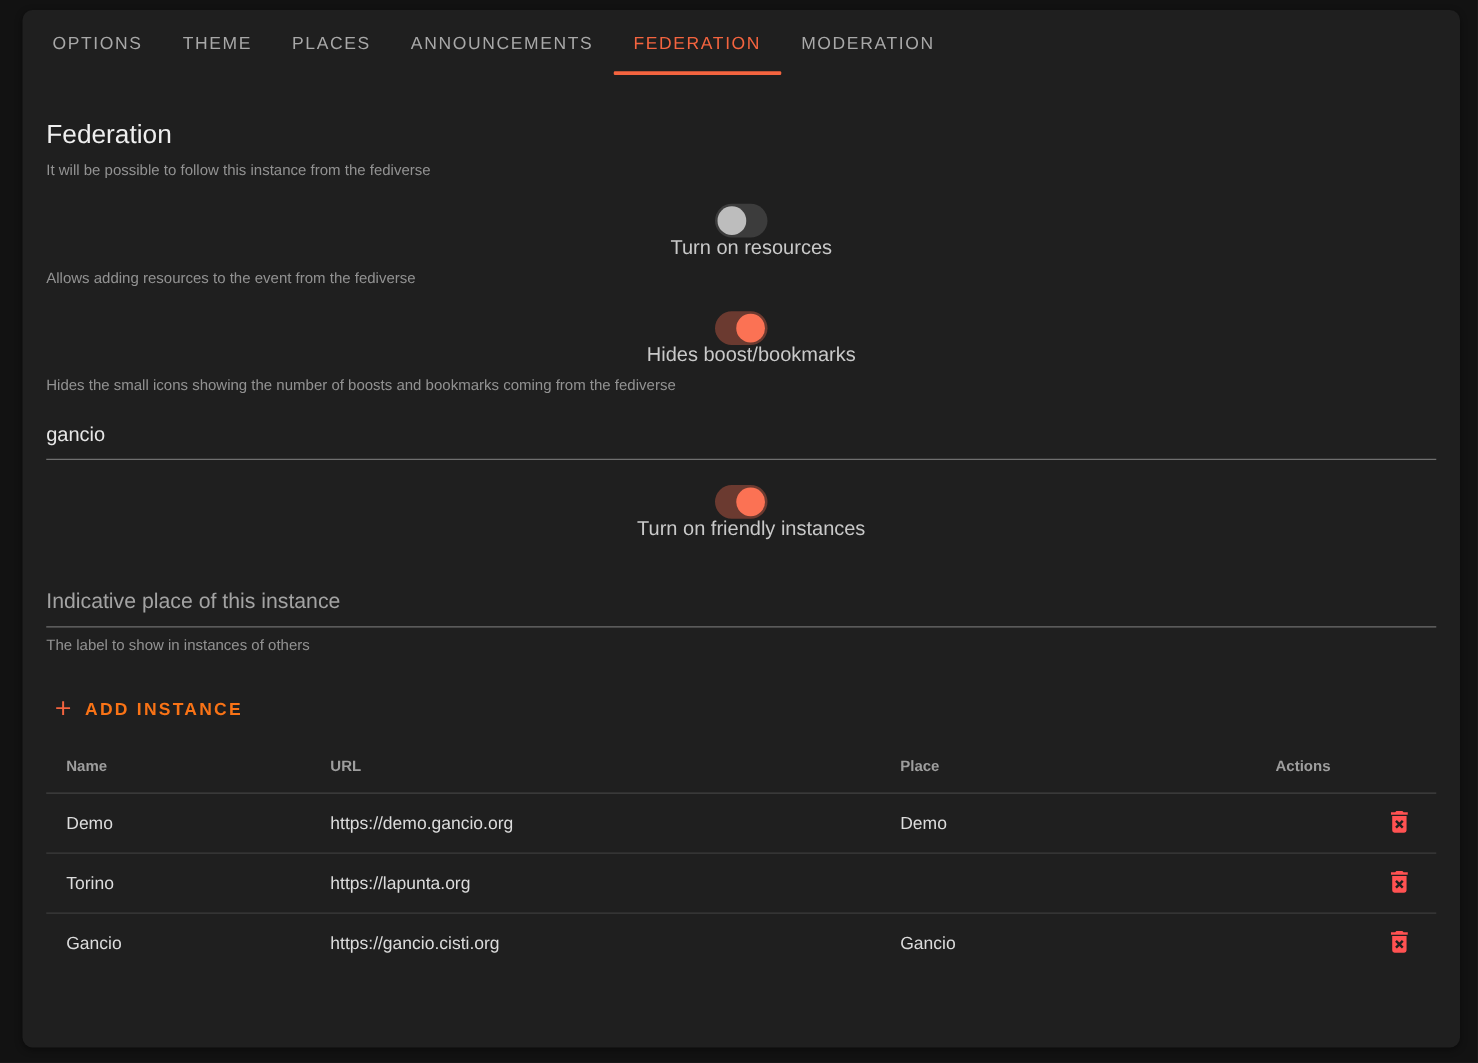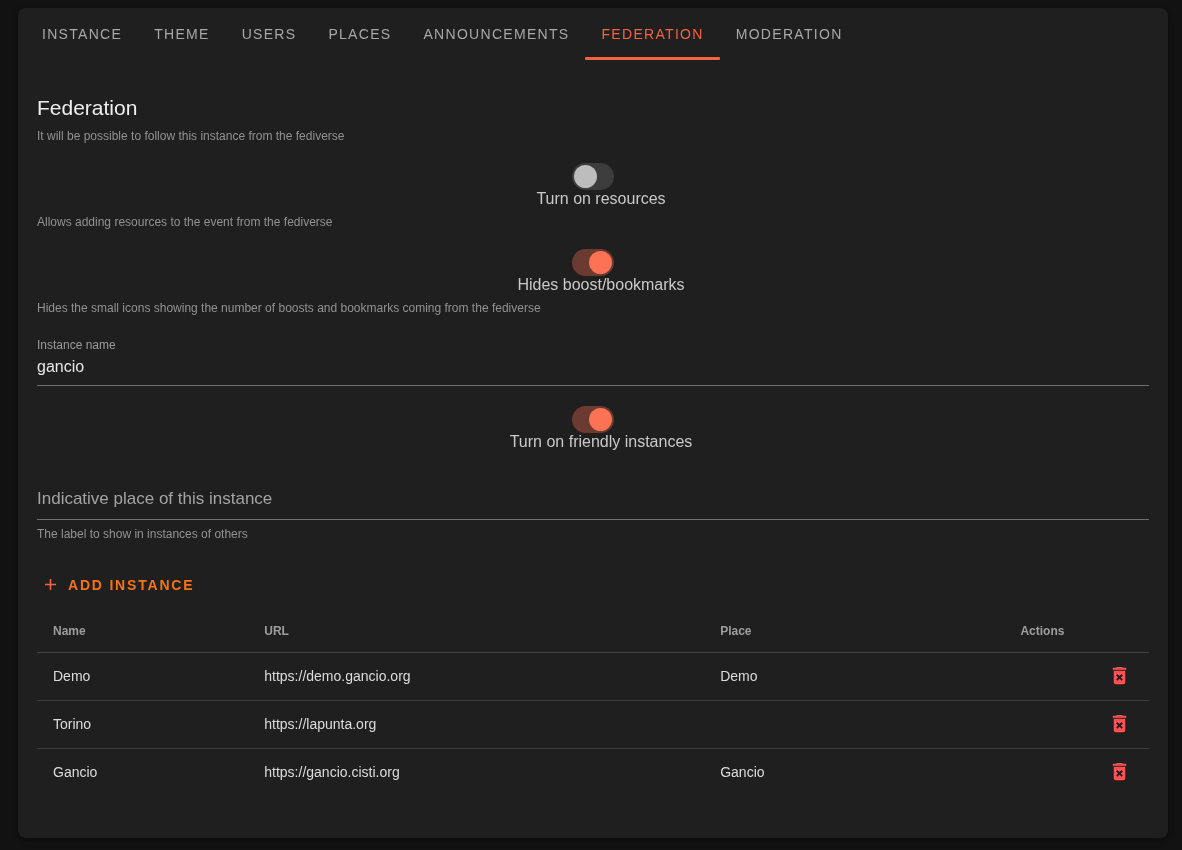--- a/index.html
+++ b/index.html
@@ -165,23 +165,22 @@
     padding: 2px;
     line-height: 0;
   }
 </style>
 </head>
 <body>
 
 <div class="card">
 
   <nav class="tabs">
-    <div class="tab">INSTANCE</div>
+    <div class="tab">OPTIONS</div>
     <div class="tab">THEME</div>
-    <div class="tab">USERS</div>
     <div class="tab">PLACES</div>
     <div class="tab">ANNOUNCEMENTS</div>
     <div class="tab active">FEDERATION</div>
     <div class="tab">MODERATION</div>
   </nav>
 
   <div class="content">
 
     <h1 class="page-title">Federation</h1>
 
@@ -201,21 +200,20 @@
     <div class="switch-row mt-md">
       <div class="switch on">
         <div class="thumb"></div>
       </div>
       <span class="switch-label">Hides boost/bookmarks</span>
     </div>
     <div class="hint">Hides the small icons showing the number of boosts and bookmarks coming from the fediverse</div>
 
     
     <div class="field">
-      <div class="field-label">Instance name</div>
       <input type="text" value="gancio" style="">
     </div>
 
     
     <div class="switch-row mt-md">
       <div class="switch on">
         <div class="thumb"></div>
       </div>
       <span class="switch-label">Turn on friendly instances</span>
     </div>

